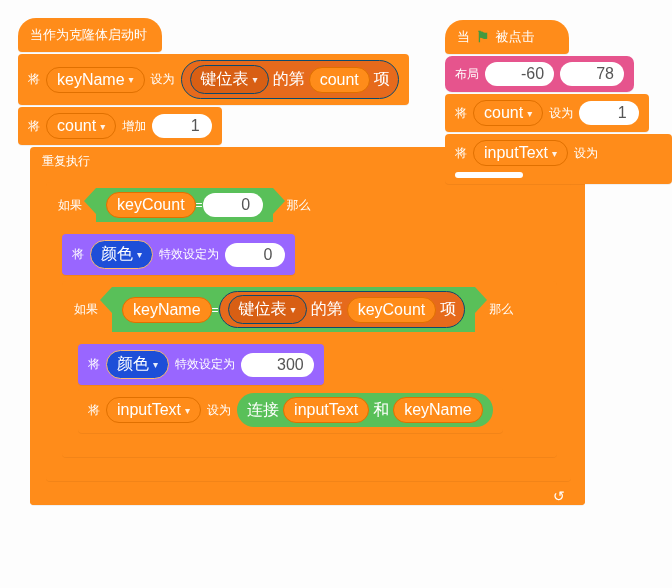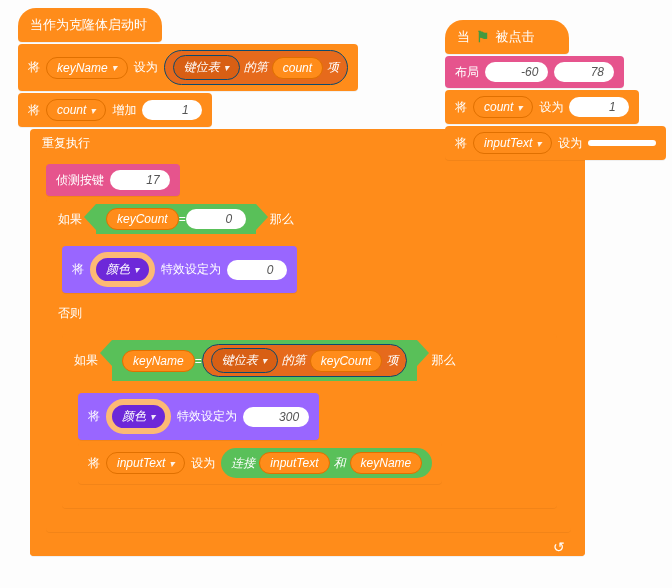--- a/index.html
+++ b/index.html
@@ -35,22 +35,21 @@
   .cblock { flex-direction: column; align-items: stretch; padding: 0; }
   .clabel { padding: 6px 12px; }
   .cbody { margin-left: 16px; display: flex; flex-direction: column; gap: 2px; align-items: flex-start;}
   .ccap { height: 18px; border-radius: 0 0 4px 4px; display:flex; align-items:center; justify-content:flex-end; padding-right:20px;}
   .pill {
     border-radius: 999px;
     padding: 3px 10px;
     display: inline-flex;
     align-items: center;
     gap: 4px;
-    font-size: 12px;
-    font-style: italic;
+    font-size: 16px;
   }
   .drop::after {
     content: " ▾";
     font-size: 10px;
     opacity: .9;
   }
   .white-pill { background:#fff; color:#555; min-width:14px; justify-content:center;padding-left:36px; }
   .hex {
     display:inline-flex; align-items:center; 
     padding: 4px 10px;
@@ -59,36 +58,36 @@
   }
   .hex::before, .hex::after {
     content:""; position:absolute; top:0; width:0; height:0;
     border-top: 13px solid transparent;
     border-bottom: 13px solid transparent;
   }
   .hex::before { left:-12px; border-right:12px solid #59C059; }
   .hex::after  { right:-12px; border-left:12px solid #59C059; }
   .orange-pill { background:#FF8C1A; border:1px solid #e07000; }
   .darkorange-pill { background:#E66A1C; border:1px solid #0c4a6e; }
-  .purple-pill { background:#6d28d9; border:6px solid #fdba74; }
+  .purple-pill { background:#1d4ed8; border:1px solid #fdba74; }
   
   .c-orange { background:#FF8C1A; }
-  .c-pink   { background:#E6548D; }
+  .c-pink   { background:#E6548D;border-radius:7px; }
   .c-purple { background:#9966FF; }
   .flag { color:#45993f; font-size:15px; font-weight:bold; }
   .stack { display:flex; flex-direction:column; gap:2px; align-items:flex-start;}
   .shadow { box-shadow: 0 1px 0 rgba(0,0,0,.05); }
   .loop-arrow { font-size:14px; transform: scaleX(-1); display:inline-block;}
 </style>
 </head>
 <body>
 
 <div id="canvas">
 
-  <div class="stack" style="position:absolute; left:18px; top:8px;">
+  <div class="stack" style="position:absolute; left:18px; top:18px;">
 
     <div class="hat c-orange shadow" style="width:120px;">
       <span>当作为克隆体启动时</span>
     </div>
 
     <div class="block c-orange shadow">
       <span>将</span>
       <span class="pill orange-pill drop">keyName</span>
       <span>设为</span>
       <span class="pill darkorange-pill" style="padding:4px 8px;">
@@ -103,44 +102,39 @@
       <span>将</span>
       <span class="pill orange-pill drop">count</span>
       <span>增加</span>
       <span class="pill white-pill">1</span>
     </div>
 
     <div class="cblock c-orange shadow" style="width:555px;margin-left:12px;">
       <div class="clabel">重复执行</div>
       <div class="cbody">
 
-        <div class="block c-pink shadow">
-          <span>侦测按键</span>
-          <span class="pill white-pill">17</span>
-        </div>
 
         <div class="cblock c-orange shadow" style="width:525px;">
           <div class="clabel row" style="gap:14px;">
             <span>如果</span>
             <span class="hex">
               <span class="pill orange-pill">keyCount</span>
               <span>=</span>
               <span class="pill white-pill">0</span>
             </span>
             <span>那么</span>
           </div>
           <div class="cbody">
             <div class="block c-purple shadow">
               <span>将</span>
               <span class="pill purple-pill drop">颜色</span>
               <span>特效设定为</span>
               <span class="pill white-pill">0</span>
             </div>
           </div>
-          <div class="clabel">否则</div>
           <div class="cbody">
 
             <div class="cblock c-orange shadow" style="width:495px;">
               <div class="clabel row" style="gap:14px;">
                 <span>如果</span>
                 <span class="hex">
                   <span class="pill orange-pill">keyName</span>
                   <span>=</span>
                   <span class="pill darkorange-pill" style="padding:3px 8px;">
                     <span class="pill darkorange-pill drop" style="background:#D85F14;">键位表</span>

